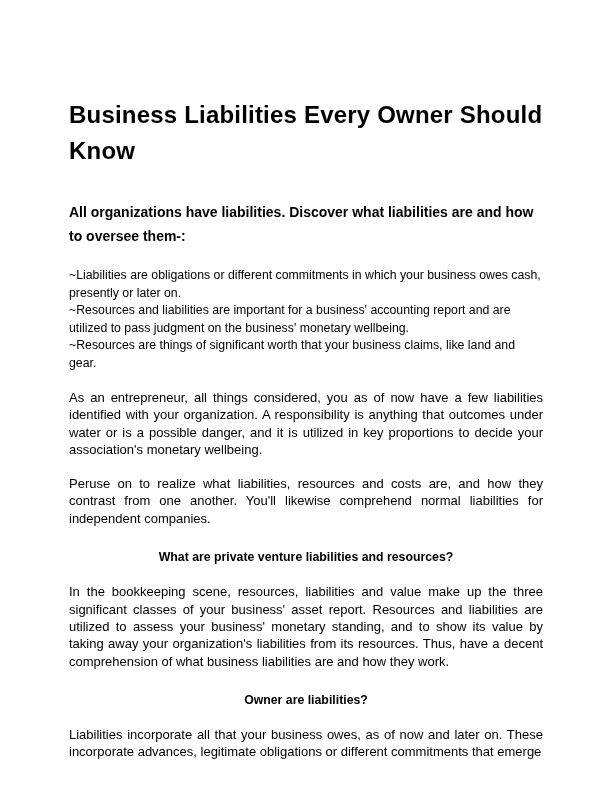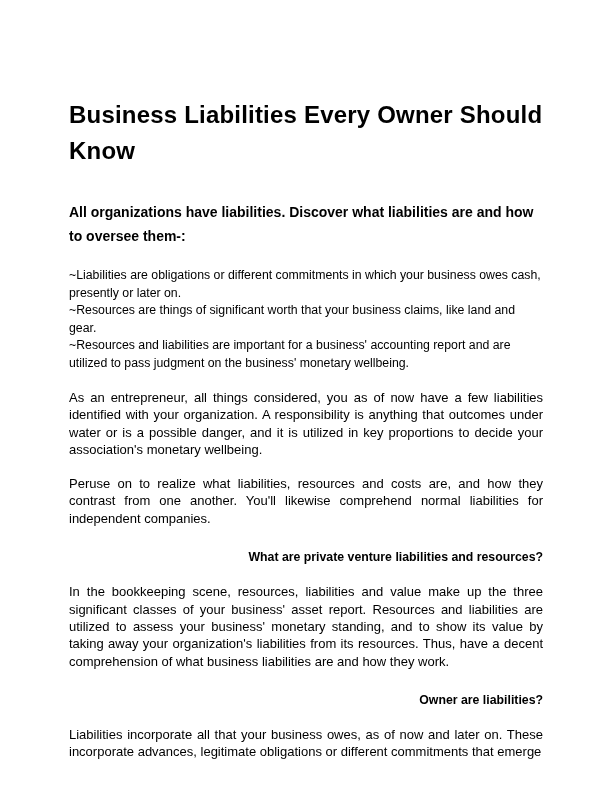--- a/index.html
+++ b/index.html
@@ -48,36 +48,36 @@
       margin: 0 0 17px 0;
       font-size: 13px;
       line-height: 17.3px;
       text-align: justify;
     }
     h3.sub {
       font-size: 12.3px;
       line-height: 17.3px;
       font-weight: bold;
       margin: 22px 0 17px 0;
-      text-align: right;
+      text-align: center;
     }
   </style>
 </head>
 <body>
 
 <div class="page">
 
   <h1 class="title">Business Liabilities Every Owner Should Know</h1>
 
   <h2 class="intro">All organizations have liabilities. Discover what liabilities are and how to oversee them-:</h2>
 
   <div class="points">
     <p>~Liabilities are obligations or different commitments in which your business owes cash, presently or later on.</p>
+    <p>~Resources and liabilities are important for a business' accounting report and are utilized to pass judgment on the business' monetary wellbeing.</p>
     <p>~Resources are things of significant worth that your business claims, like land and gear.</p>
-    <p>~Resources and liabilities are important for a business' accounting report and are utilized to pass judgment on the business' monetary wellbeing.</p>
   </div>
 
   <p class="body">As an entrepreneur, all things considered, you as of now have a few liabilities identified with your organization. A responsibility is anything that outcomes under water or is a possible danger, and it is utilized in key proportions to decide your association's monetary wellbeing.</p>
 
   <p class="body">Peruse on to realize what liabilities, resources and costs are, and how they contrast from one another. You'll likewise comprehend normal liabilities for independent companies.</p>
 
   <h3 class="sub">What are private venture liabilities and resources?</h3>
 
   <p class="body">In the bookkeeping scene, resources, liabilities and value make up the three significant classes of your business' asset report. Resources and liabilities are utilized to assess your business' monetary standing, and to show its value by taking away your organization's liabilities from its resources. Thus, have a decent comprehension of what business liabilities are and how they work.</p>
 

